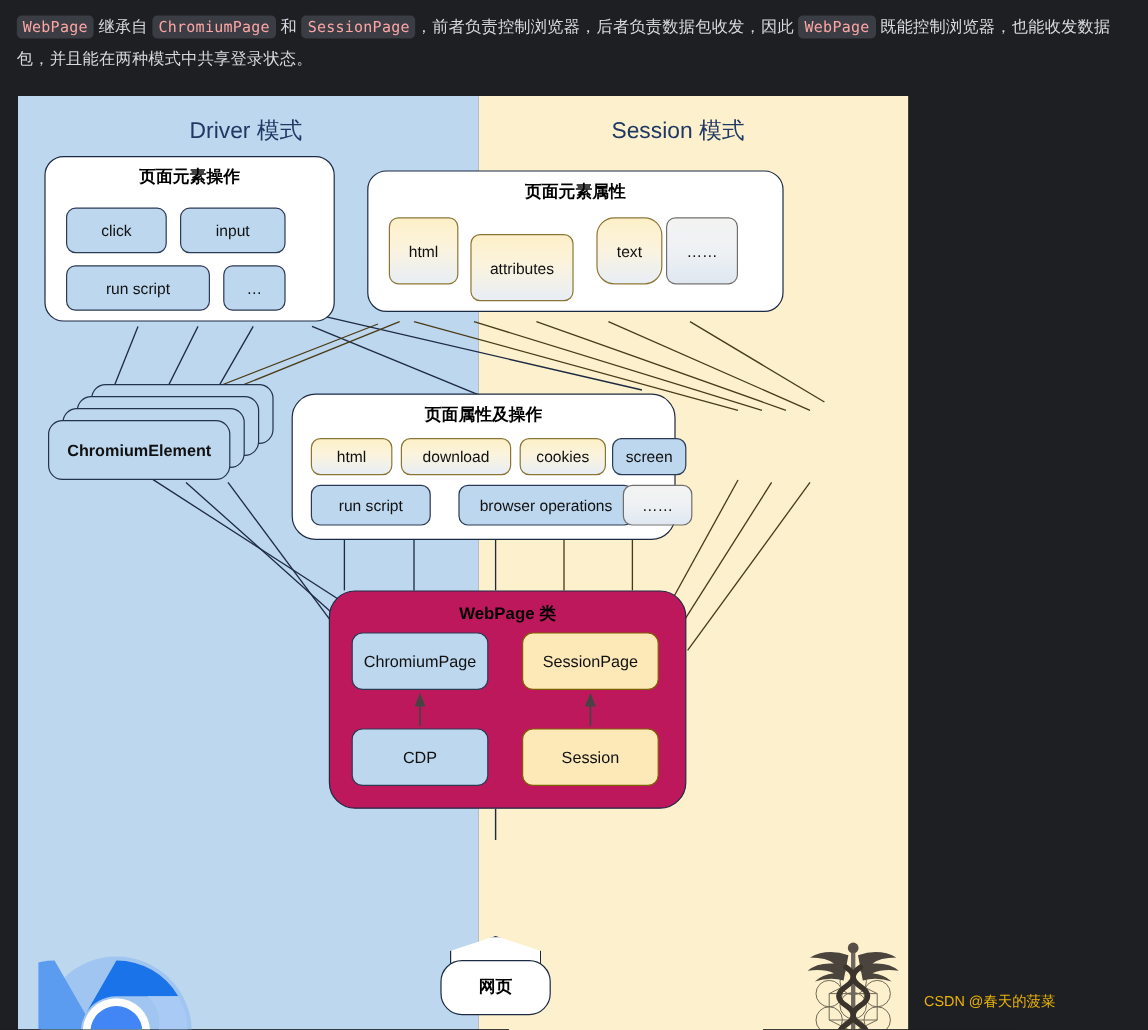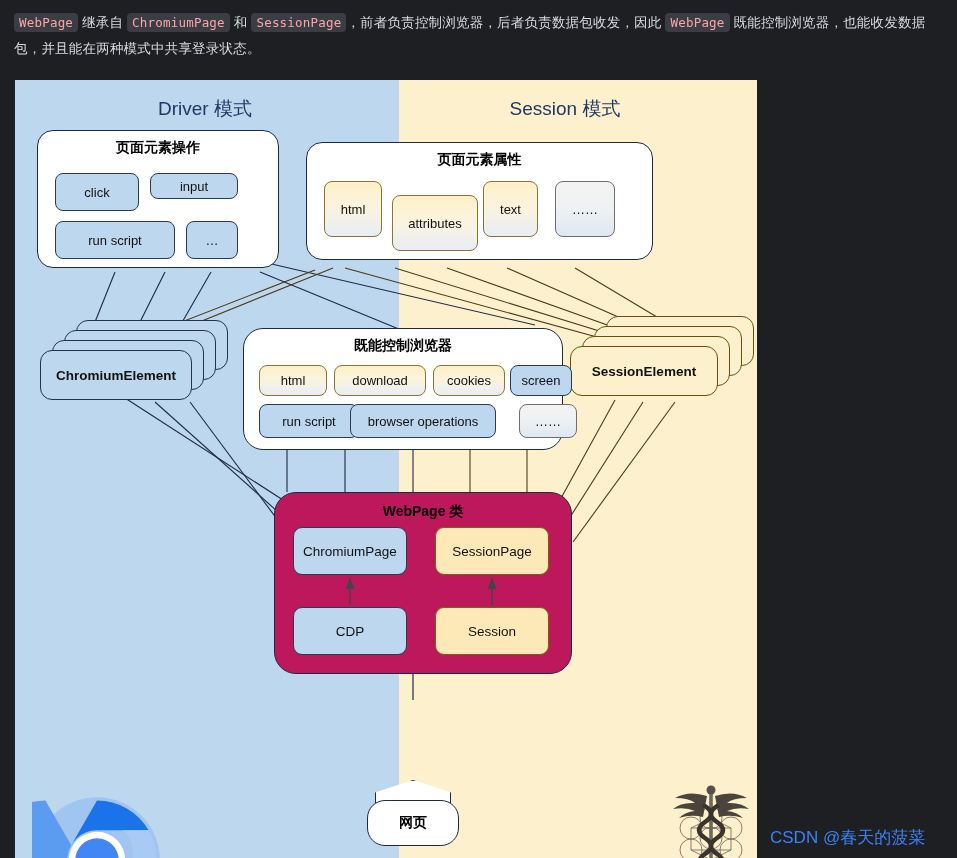--- a/index.html
+++ b/index.html
@@ -144,21 +144,21 @@
     font-size:14px;font-weight:bold;color:#000;
   }
 
   
   #chrome-logo{position:absolute;left:17px;top:715px;width:130px;height:130px;}
   #requests-logo{position:absolute;left:632px;top:700px;width:128px;height:145px;}
 
   
   #watermark{
     position:absolute;left:770px;top:826px;
-    color:#3b82f6;font-size:17px;
+    color:#eab308;font-size:12px;
     white-space:nowrap;
   }
 </style>
 </head>
 <body>
 
 <div id="intro"><span class="code">WebPage</span><span> 继承自 </span><span class="code">ChromiumPage</span><span> 和 </span><span class="code">SessionPage</span><span>，前者负责控制浏览器，后者负责数据包收发，因此 </span><span class="code">WebPage</span><span> 既能控制浏览器，也能收发数据包，并且能在两种模式中共享登录状态。</span></div>
 
 <div id="diagram">
 
@@ -209,55 +209,49 @@
       <line x1="398" y1="594" x2="398" y2="620"></line>
     </g>
   </svg>
 
   <div class="mode-title" id="title-driver">Driver 模式</div>
   <div class="mode-title" id="title-session">Session 模式</div>
 
   <div class="panel" style="left:22px;top:50px;width:242px;height:138px;">
     <div class="panel-title">页面元素操作</div>
     <div class="chip blue" style="left:17px;top:42px;width:84px;height:38px;">click</div>
-    <div class="chip blue" style="left:112px;top:42px;width:88px;height:26px;">input</div>
+    <div class="chip blue" style="left:112px;top:42px;width:88px;height:38px;">input</div>
     <div class="chip blue" style="left:17px;top:90px;width:120px;height:38px;">run script</div>
     <div class="chip blue" style="left:148px;top:90px;width:52px;height:38px;">…</div>
   </div>
 
   <div class="panel" style="left:291px;top:62px;width:347px;height:118px;">
     <div class="panel-title">页面元素属性</div>
     <div class="chip grad" style="left:17px;top:38px;width:58px;height:56px;">html</div>
     <div class="chip grad" style="left:85px;top:52px;width:86px;height:56px;">attributes</div>
-    <div class="chip grad" style="left:176px;top:38px;width:55px;height:56px;">text</div>
+    <div class="chip grad" style="left:190px;top:38px;width:55px;height:56px;border-radius:15px;">text</div>
     <div class="chip graygrad" style="left:248px;top:38px;width:60px;height:56px;">……</div>
   </div>
 
   <div class="stack blue" style="left:25px;top:240px;width:200px;height:90px;">
     <div class="card" style="left:36px;top:0px;width:152px;height:50px;"></div>
     <div class="card" style="left:24px;top:10px;width:152px;height:50px;"></div>
     <div class="card" style="left:12px;top:20px;width:152px;height:50px;"></div>
     <div class="card" style="left:0px;top:30px;width:152px;height:50px;">ChromiumElement</div>
   </div>
 
-  <div class="stack cream" style="left:555px;top:236px;width:190px;height:90px;">
-    <div class="card" style="left:36px;top:0px;width:148px;height:50px;"></div>
-    <div class="card" style="left:24px;top:10px;width:148px;height:50px;"></div>
-    <div class="card" style="left:12px;top:20px;width:148px;height:50px;"></div>
-    <div class="card" style="left:0px;top:30px;width:148px;height:50px;">SessionElement</div>
-  </div>
 
   <div class="panel" style="left:228px;top:248px;width:320px;height:122px;border-radius:20px;">
-    <div class="panel-title">既能控制浏览器</div>
+    <div class="panel-title">页面属性及操作</div>
     <div class="chip grad" style="left:15px;top:36px;width:68px;height:31px;">html</div>
     <div class="chip grad" style="left:90px;top:36px;width:92px;height:31px;">download</div>
     <div class="chip grad" style="left:189px;top:36px;width:72px;height:31px;">cookies</div>
     <div class="chip blue" style="left:266px;top:36px;width:62px;height:31px;">screen</div>
     <div class="chip blue" style="left:15px;top:75px;width:100px;height:34px;">run script</div>
-    <div class="chip blue" style="left:106px;top:75px;width:146px;height:34px;text-align:right;">browser operations</div>
+    <div class="chip blue" style="left:138px;top:75px;width:146px;height:34px;text-align:right;">browser operations</div>
     <div class="chip graygrad" style="left:275px;top:75px;width:58px;height:34px;">……</div>
   </div>
 
   <div id="webpage-box">
     <div class="panel-title" style="top:10px;">WebPage 类</div>
     <div class="klass blue" style="left:18px;top:34px;width:114px;height:48px;">ChromiumPage</div>
     <div class="klass cream" style="left:160px;top:34px;width:114px;height:48px;">SessionPage</div>
     <div class="klass cream" style="left:160px;top:114px;width:114px;height:48px;">Session</div>
     <div class="klass blue" style="left:18px;top:114px;width:114px;height:48px;">CDP</div>
 

